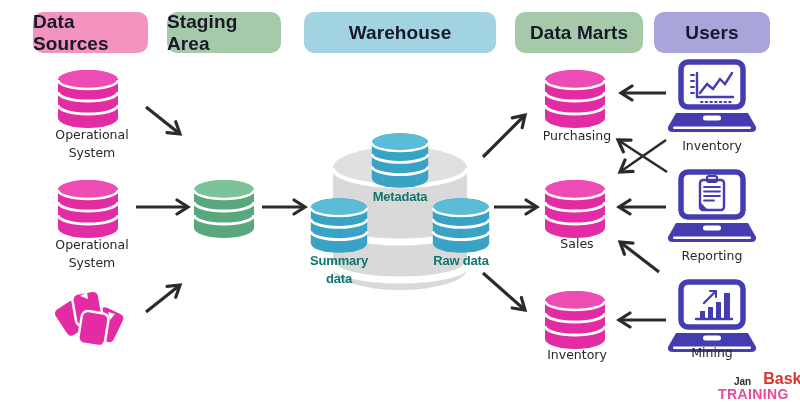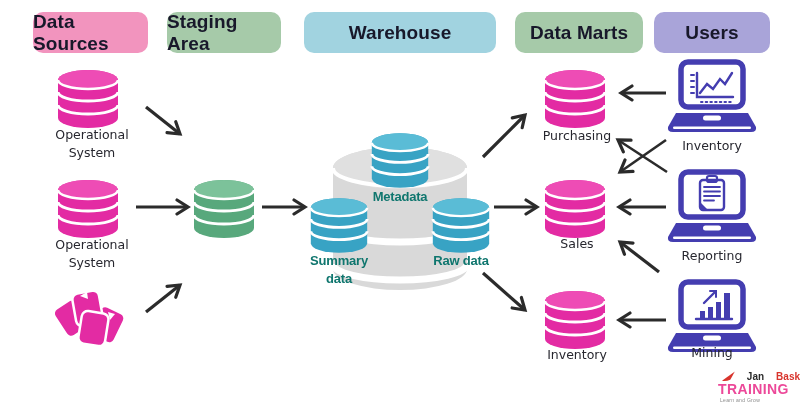--- a/index.html
+++ b/index.html
@@ -32,21 +32,21 @@
   .fill-gray{fill:var(--gray);}       .fill-grayLight{fill:var(--grayLight);}
   .sep{stroke:#ffffff;fill:none;}
   .laptop-frame{fill:#ffffff;stroke:var(--indigo);stroke-width:5.5;}
   .laptop-ink{stroke:var(--indigo);fill:none;stroke-width:2.4;stroke-linecap:round;}
   .laptop-fill{fill:var(--indigo);}
   .arrowline{stroke:var(--arrow);stroke-width:3.2;fill:none;}
   .logo{position:absolute;left:708px;top:371px;width:92px;color:#1d1d1d;
         font-family:"Liberation Sans",sans-serif;line-height:1;}
   .logo-row1{display:flex;align-items:flex-end;justify-content:flex-start;gap:12px;margin-left:14px;}
   .logo-jan{font-size:10px;font-weight:bold;color:#2b2b2b;}
-  .logo-bask{font-size:10px;font-weight:bold;color:#d8342c;}
+  .logo-bask{font-size:16px;font-weight:bold;color:#d8342c;}
   .logo-training{font-size:14px;font-weight:bold;letter-spacing:.4px;color:#ec4899;margin-left:10px;}
   .logo-tagline{font-size:5px;color:#8a8a8a;margin-left:12px;margin-top:2px;letter-spacing:.3px;}
 </style>
 </head>
 <body>
 
 <div class="canvas">
 
   <div class="pill pill-0">
       <span>Data Sources</span>

